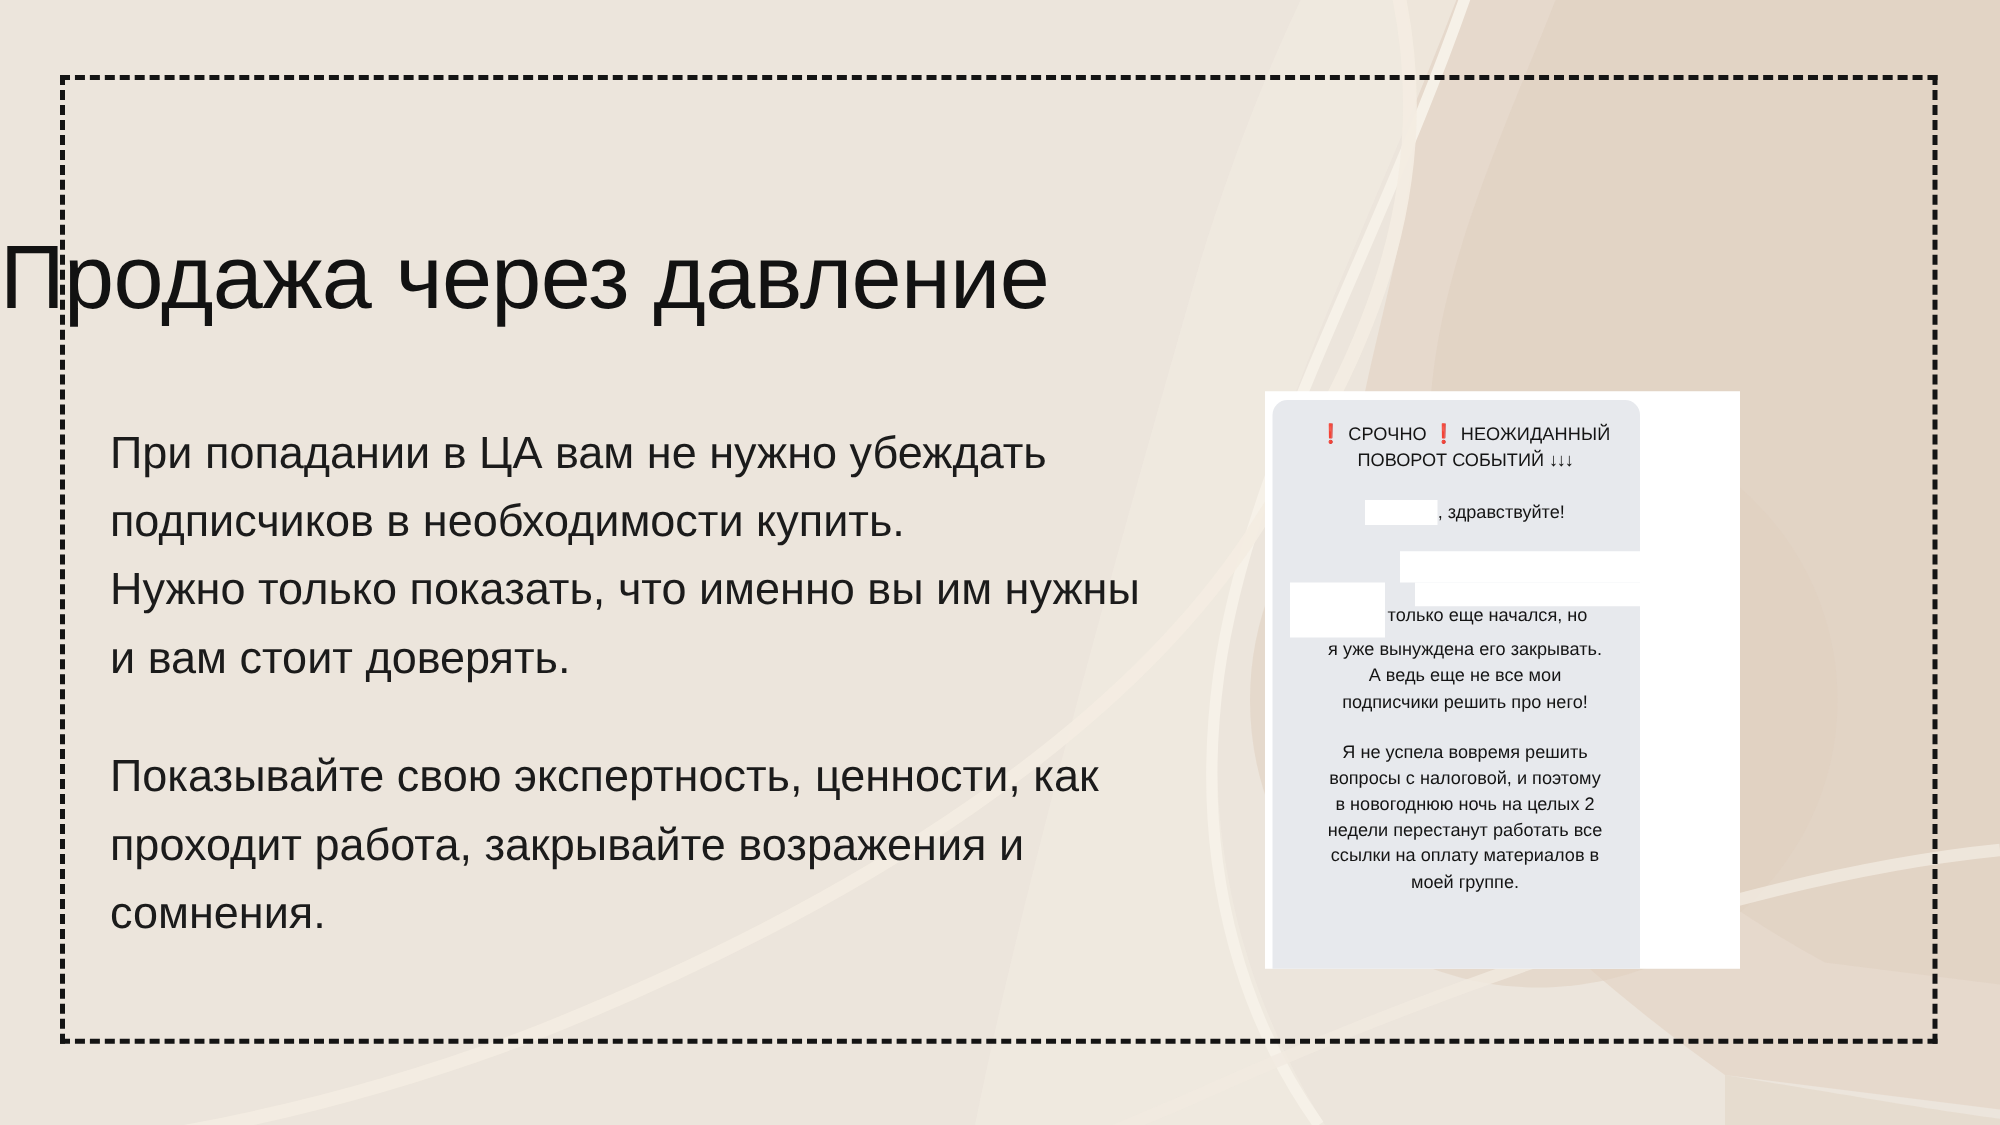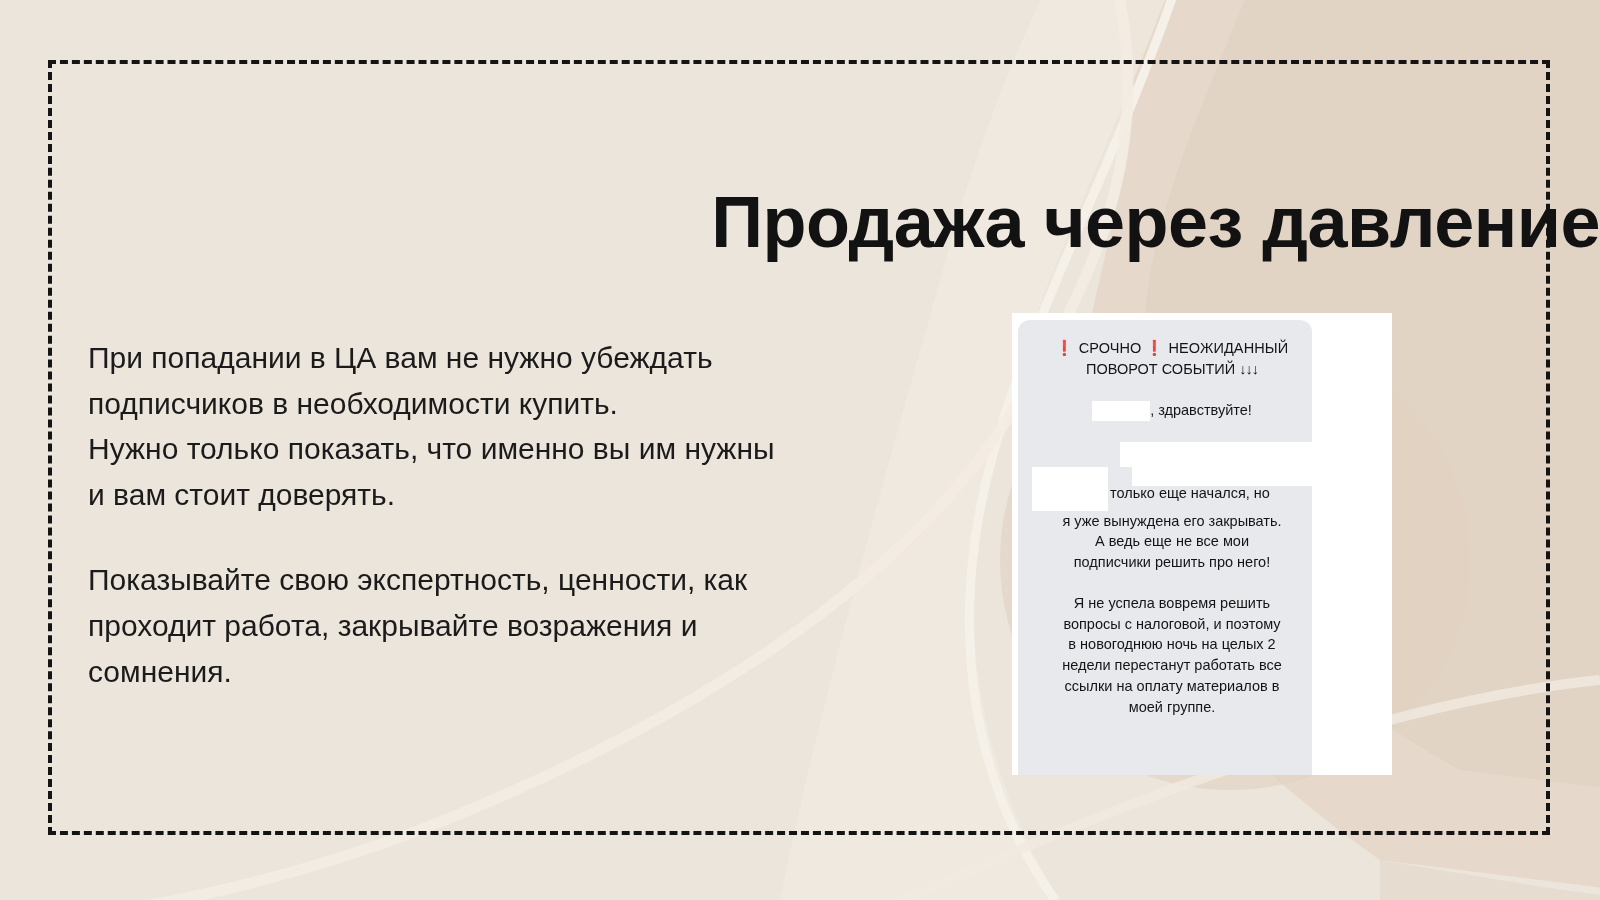--- a/index.html
+++ b/index.html
@@ -36,37 +36,37 @@
     box-sizing: border-box;
     pointer-events: none;
   }
 
   
   #page-title {
     position: absolute;
     left: 0;
     top: 185px;
     width: 1600px;
-    text-align: right;
+    text-align: left;
     font-size: 72px;
-    font-weight: bold;
+    font-weight: normal;
     color: #121212;
     letter-spacing: -0.5px;
     line-height: 1.05;
     white-space: nowrap;
   }
 
   
   #body-copy {
     position: absolute;
     left: 88px;
     top: 335px;
     width: 830px;
     color: #1b1b1b;
-    font-size: 30px;
+    font-size: 36px;
     line-height: 1.52;
     font-weight: 400;
   }
   #body-copy .para { margin: 0; }
   #body-copy .para + .para { margin-top: 40px; }
 
   
   #screenshot-card {
     position: absolute;
     left: 1012px;

